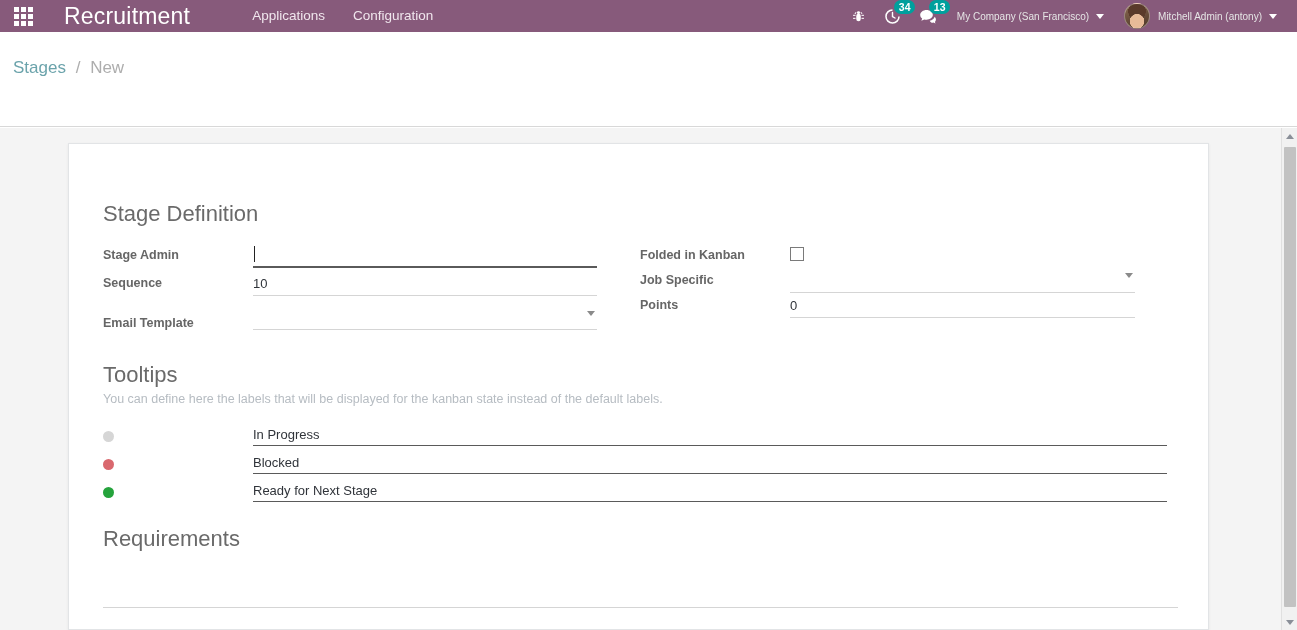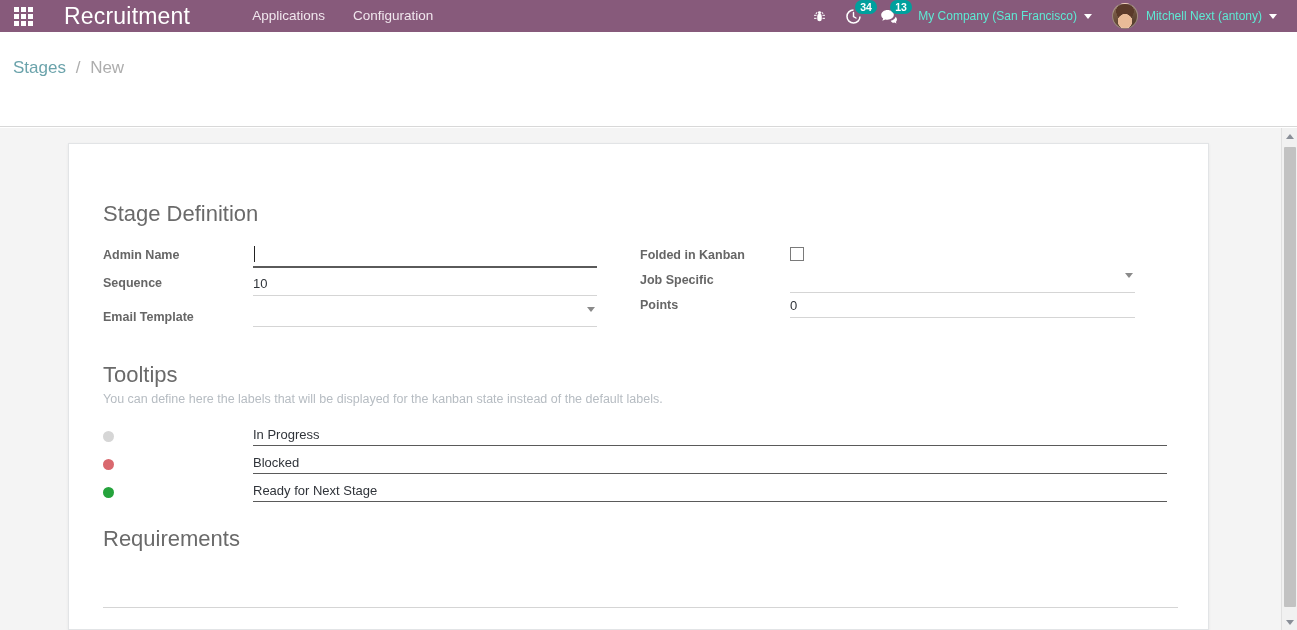--- a/index.html
+++ b/index.html
@@ -70,22 +70,22 @@
     color: #ffffff;
     font-size: 10.5px;
     line-height: 14px;
     border-radius: 8px;
     padding: 0 5px;
     min-width: 18px;
     text-align: center;
     font-weight: bold;
   }
   .nav-text {
-    font-size: 12px;
-    color: #5eead4;
+    font-size: 10px;
+    color: #e5e5e5;
     white-space: nowrap;
   }
   .company-btn, .user-btn {
     height: 46px;
     display: flex; align-items: center;
     padding: 0 10px;
     cursor: pointer;
   }
   .caret {
     display: inline-block;
@@ -321,21 +321,21 @@
       <span class="badge">13</span>
     </div>
 
     <div class="company-btn">
       <span class="nav-text">My Company (San Francisco)</span>
       <span class="caret"></span>
     </div>
 
     <div class="user-btn">
       <span id="avatar"></span>
-      <span class="nav-text">Mitchell Next (antony)</span>
+      <span class="nav-text">Mitchell Admin (antony)</span>
       <span class="caret"></span>
     </div>
 
   </div>
 </div>
 
 <div id="control-panel">
 
   <div id="breadcrumb">
     <span class="bc-link">Stages</span>
@@ -350,35 +350,35 @@
 
 </div>
 
 <div id="content-area">
   <div id="form-sheet">
 
     <h2 class="section-title" style="position:absolute;left:34px;top:57px;">Stage Definition</h2>
 
     <div style="position:absolute;left:34px;top:102px;width:494px;">
       <div style="display:flex;align-items:flex-start;height:28px;">
-        <span class="field-label" style="width:150px;padding-top:2px;">Admin Name</span>
+        <span class="field-label" style="width:150px;padding-top:2px;">Stage Admin</span>
         <span style="position:relative;flex:1;">
           <input class="field-underline focused" type="text" value="" style="">
           <span class="text-cursor"></span>
         </span>
       </div>
 
       <div style="display:flex;align-items:flex-start;height:28px;">
         <span class="field-label" style="width:150px;padding-top:2px;">Sequence</span>
         <span style="position:relative;flex:1;">
           <input class="field-underline" type="text" value="10" style="">
         </span>
       </div>
 
-      <div style="display:flex;align-items:center;height:28px;">
+      <div style="display:flex;align-items:flex-end;height:28px;">
         <span class="field-label" style="width:150px;padding-top:2px;">Email Template</span>
         <span style="position:relative;flex:1;">
           <input class="field-underline" type="text" value="" style="">
           <span class="dd-caret"></span>
         </span>
       </div>
     </div>
 
     <div style="position:absolute;left:571px;top:102px;width:495px;">
       <div style="display:flex;align-items:flex-start;height:25px;">

